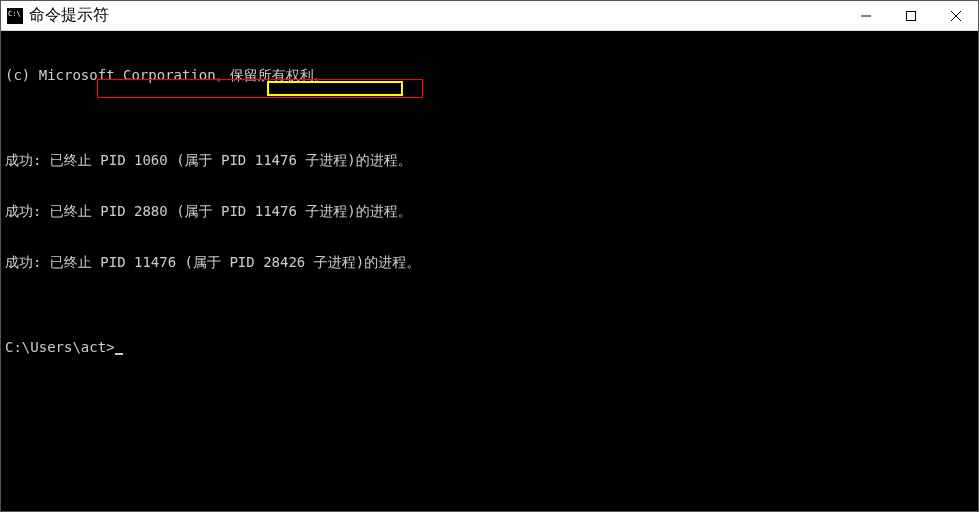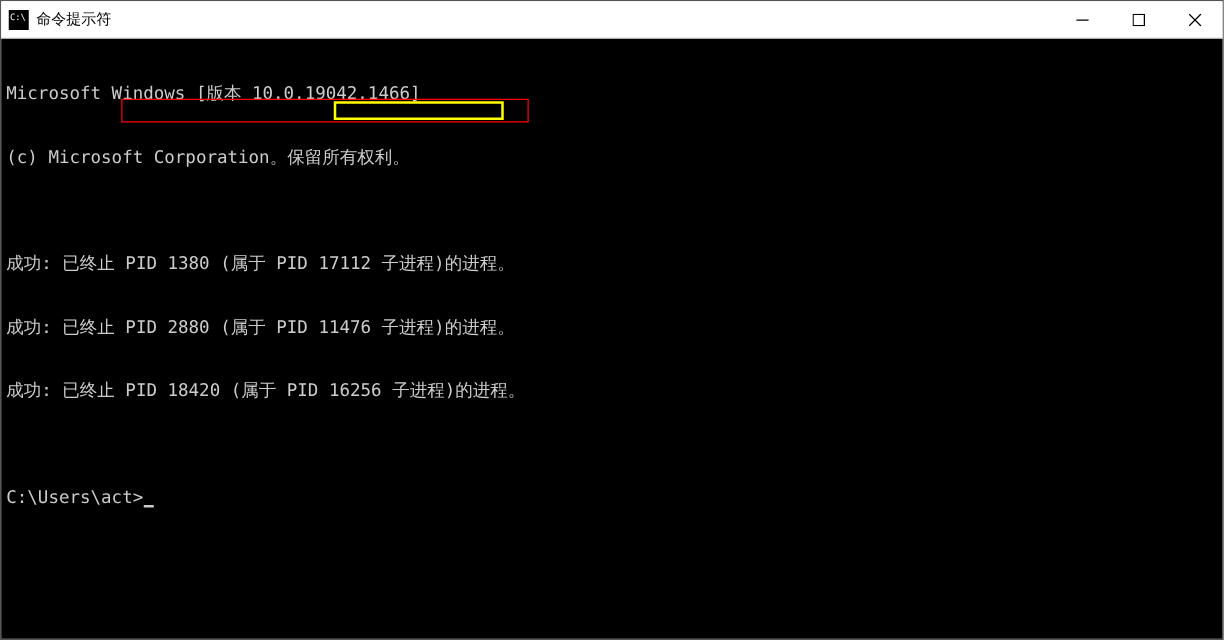--- a/index.html
+++ b/index.html
@@ -40,21 +40,21 @@
     .titlebar-icon::before {
       content: "C:\\";
       position: absolute;
       top: 2px;
       left: 1px;
       color: #fff;
       font-size: 7px;
       font-family: monospace;
     }
     .titlebar-title {
-      font-size: 12px;
+      font-size: 16px;
       color: #000;
       flex: 0 0 auto;
     }
     .titlebar-spacer {
       flex: 1;
     }
     .titlebar-buttons {
       display: flex;
       height: 100%;
     }
@@ -127,25 +127,24 @@
       </div>
       <div class="titlebar-btn">
         <svg viewBox="0 0 10 10">
             <line x1="0" y1="0" x2="10" y2="10" stroke="#000" stroke-width="1"></line>
             <line x1="10" y1="0" x2="0" y2="10" stroke="#000" stroke-width="1"></line>
           </svg>
       </div>
     </div>
   </div>
   <div class="terminal">
-    <div class="term-line">Microsoft Windows [版本 10.0.19042.1466]</div>
     <div class="term-line">(c) Microsoft Corporation。保留所有权利。</div>
     <div class="term-line"></div>
-    <div class="term-line">成功: 已终止 PID 1380 (属于 PID 17112 子进程)的进程。</div>
+    <div class="term-line">成功: 已终止 PID 1060 (属于 PID 11476 子进程)的进程。</div>
     <div class="term-line">成功: 已终止 PID 2880 (属于 PID 11476 子进程)的进程。</div>
-    <div class="term-line">成功: 已终止 PID 18420 (属于 PID 16256 子进程)的进程。</div>
+    <div class="term-line">成功: 已终止 PID 11476 (属于 PID 28426 子进程)的进程。</div>
     <div class="term-line"></div>
     <div class="term-line"><span>C:\Users\act&gt;</span><span class="cursor"></span></div>
 
     <div class="highlight-box-red" id="hl-red" style="top: 48px; left: 96px; width: 326px; height: 19px;"></div>
     <div class="highlight-box-yellow" id="hl-yellow" style="top: 50px; left: 266px; width: 136px; height: 15px;"></div>
   </div>
 </div>
 
 </body></html>

